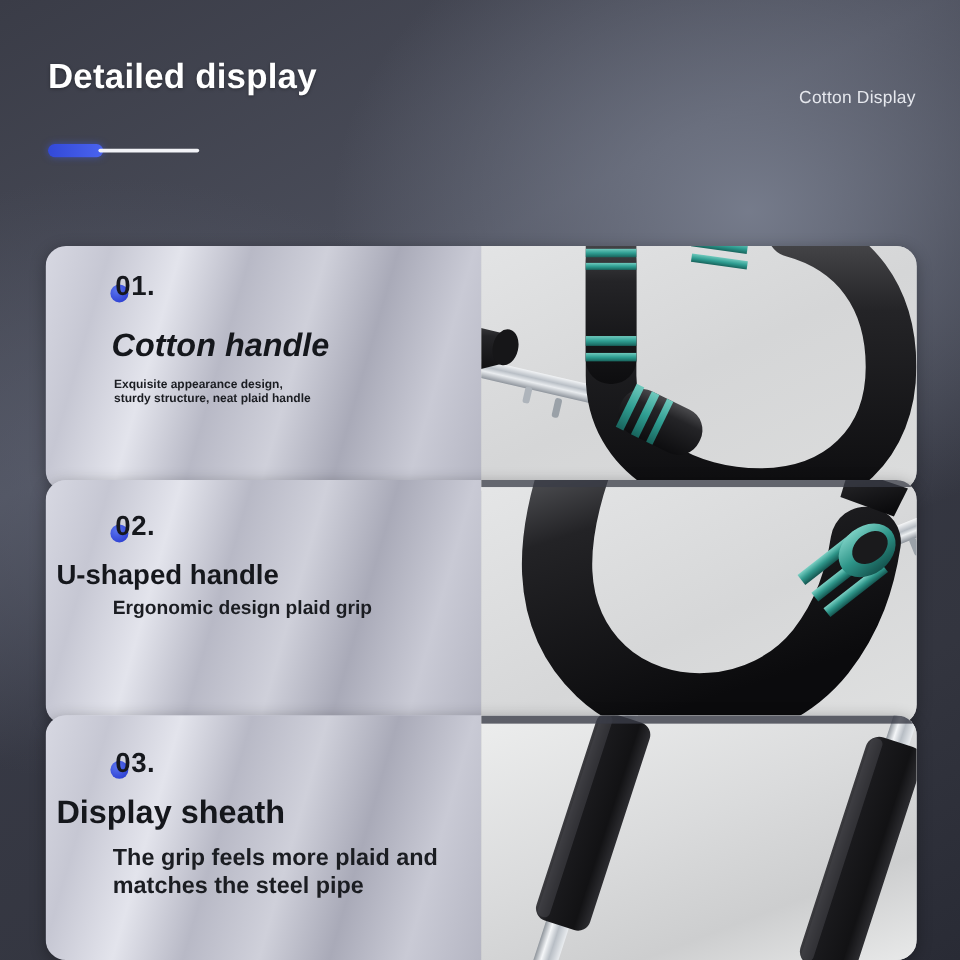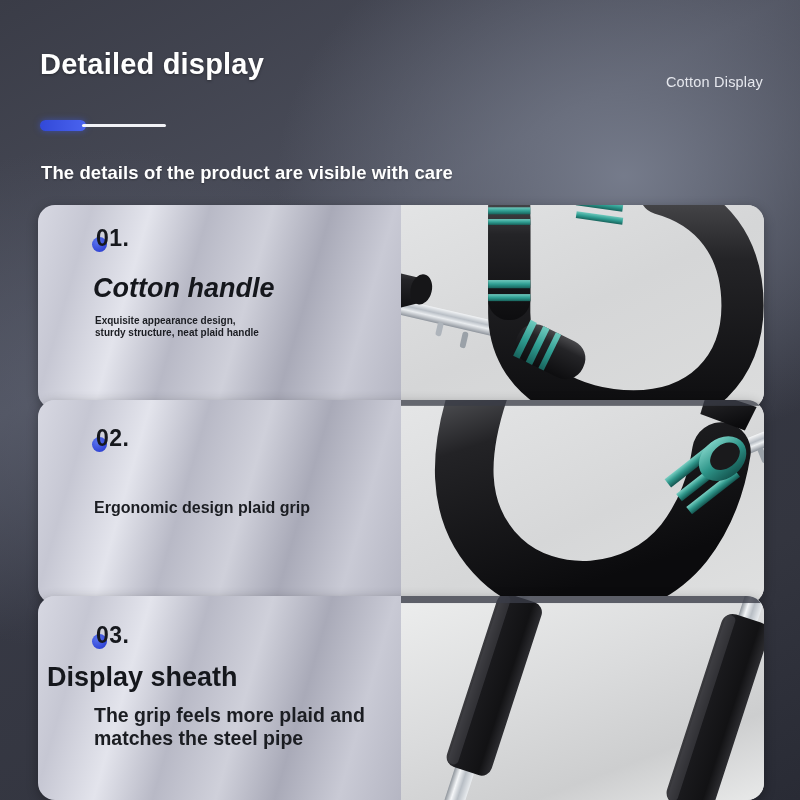--- a/index.html
+++ b/index.html
@@ -169,21 +169,20 @@
 <div id="page">
 
   <div class="hdr-title">Detailed display</div>
   <div class="hdr-kicker">Cotton Display</div>
 
   <div class="accent">
     <div class="accent-blue"></div>
     <div class="accent-line"></div>
   </div>
 
-  <div class="hdr-sub">The details of the product are visible with care</div>
 
   <div class="card" id="card-1">
     <div class="card-text">
       <div class="num-wrap">
         <span class="num-dot"></span>
         <span class="num-txt">01.</span>
       </div>
       <div class="card-title">Cotton handle</div>
       <div class="card-desc" style="white-space:pre-line;">Exquisite appearance design,
 sturdy structure, neat plaid handle</div>
@@ -246,20 +245,21 @@
       </svg>
     </div>
   </div>
 
   <div class="card" id="card-2">
     <div class="card-text">
       <div class="num-wrap">
         <span class="num-dot"></span>
         <span class="num-txt">02.</span>
       </div>
+      <div class="card-title">U-shaped handle</div>
       <div class="card-desc">Ergonomic design plaid grip</div>
     </div>
     <div class="card-photo">
       <svg class="photo-svg" viewBox="0 0 363 174" preserveAspectRatio="xMidYMid slice">
         <defs>
           <linearGradient id="bg2" x1="0" y1="0" x2="1" y2="1">
             <stop offset="0" stop-color="#e6e7e8"></stop>
               <stop offset="0.55" stop-color="#d6d7d8"></stop>
               <stop offset="1" stop-color="#e0e1e1"></stop>
           </linearGradient>

